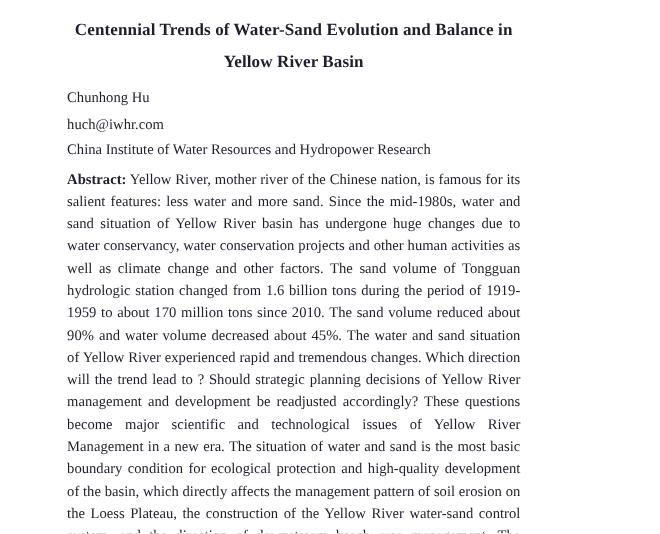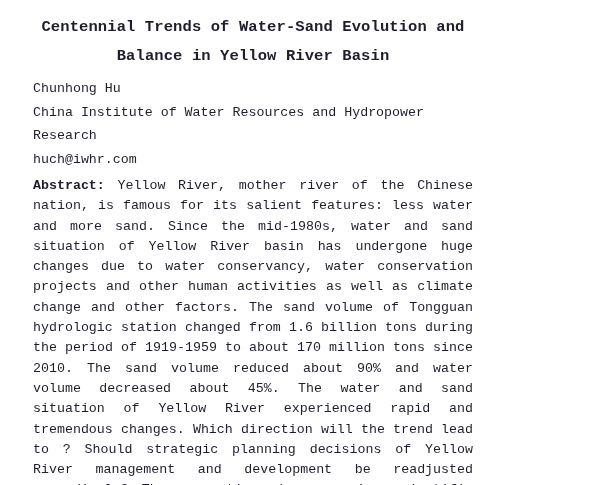--- a/index.html
+++ b/index.html
@@ -6,23 +6,24 @@
     margin: 0;
     padding: 0;
     background: #ffffff;
   }
   .page {
     position: relative;
     width: 506px;
     height: 485px;
     background: var(--page-bg, #ffffff);
     color: var(--text-color, #1e1e2c);
-    font-family: Liberation Mono, monospace;
+    font-family: Liberation Serif, serif;
     overflow: hidden;
     box-sizing: border-box;
+    padding-left: 28px;
   }
   .content {
     margin: 0 33px;
   }
   .paper-title {
     margin: 13px 0 0 0;
     font-size: 15.5px;
     font-weight: 700;
     line-height: 29px;
     text-align: center;
@@ -51,20 +52,20 @@
 </head>
 <body>
 
 <div class="page" style="--page-bg: #ffffff; --text-color: #1e1e2c;">
   <div class="content">
 
     <h1 class="paper-title">Centennial Trends of Water-Sand Evolution and Balance in Yellow River Basin</h1>
 
     <div class="meta-block">
       <div class="meta-line">Chunhong Hu</div>
+      <div class="meta-line">huch@iwhr.com</div>
       <div class="meta-line">China Institute of Water Resources and Hydropower Research</div>
-      <div class="meta-line">huch@iwhr.com</div>
     </div>
 
     <p class="abstract-paragraph"><span class="abstract-label">Abstract:</span><span> Yellow River, mother river of the Chinese nation, is famous for its salient features: less water and more sand. Since the mid-1980s, water and sand situation of Yellow River basin has undergone huge changes due to water conservancy, water conservation projects and other human activities as well as climate change and other factors. The sand volume of Tongguan hydrologic station changed from 1.6 billion tons during the period of 1919-1959 to about 170 million tons since 2010. The sand volume reduced about 90% and water volume decreased about 45%. The water and sand situation of Yellow River experienced rapid and tremendous changes. Which direction will the trend lead to ? Should strategic planning decisions of Yellow River management and development be readjusted accordingly? These questions become major scientific and technological issues of Yellow River Management in a new era. The situation of water and sand is the most basic boundary condition for ecological protection and high-quality development of the basin, which directly affects the management pattern of soil erosion on the Loess Plateau, the construction of the Yellow River water-sand control system, and the direction of downstream beach area management. The scientific knowledge of the changing characteristics and development trends of the water-sand situation in the Yellow River, and the proposed critical threshold and management degree of water-sand control in the Yellow River basin under the new water-sand pattern, are of great significance for the formulation of future management strategies.</span></p>
 
   </div>
 </div>
 
 </body></html>

